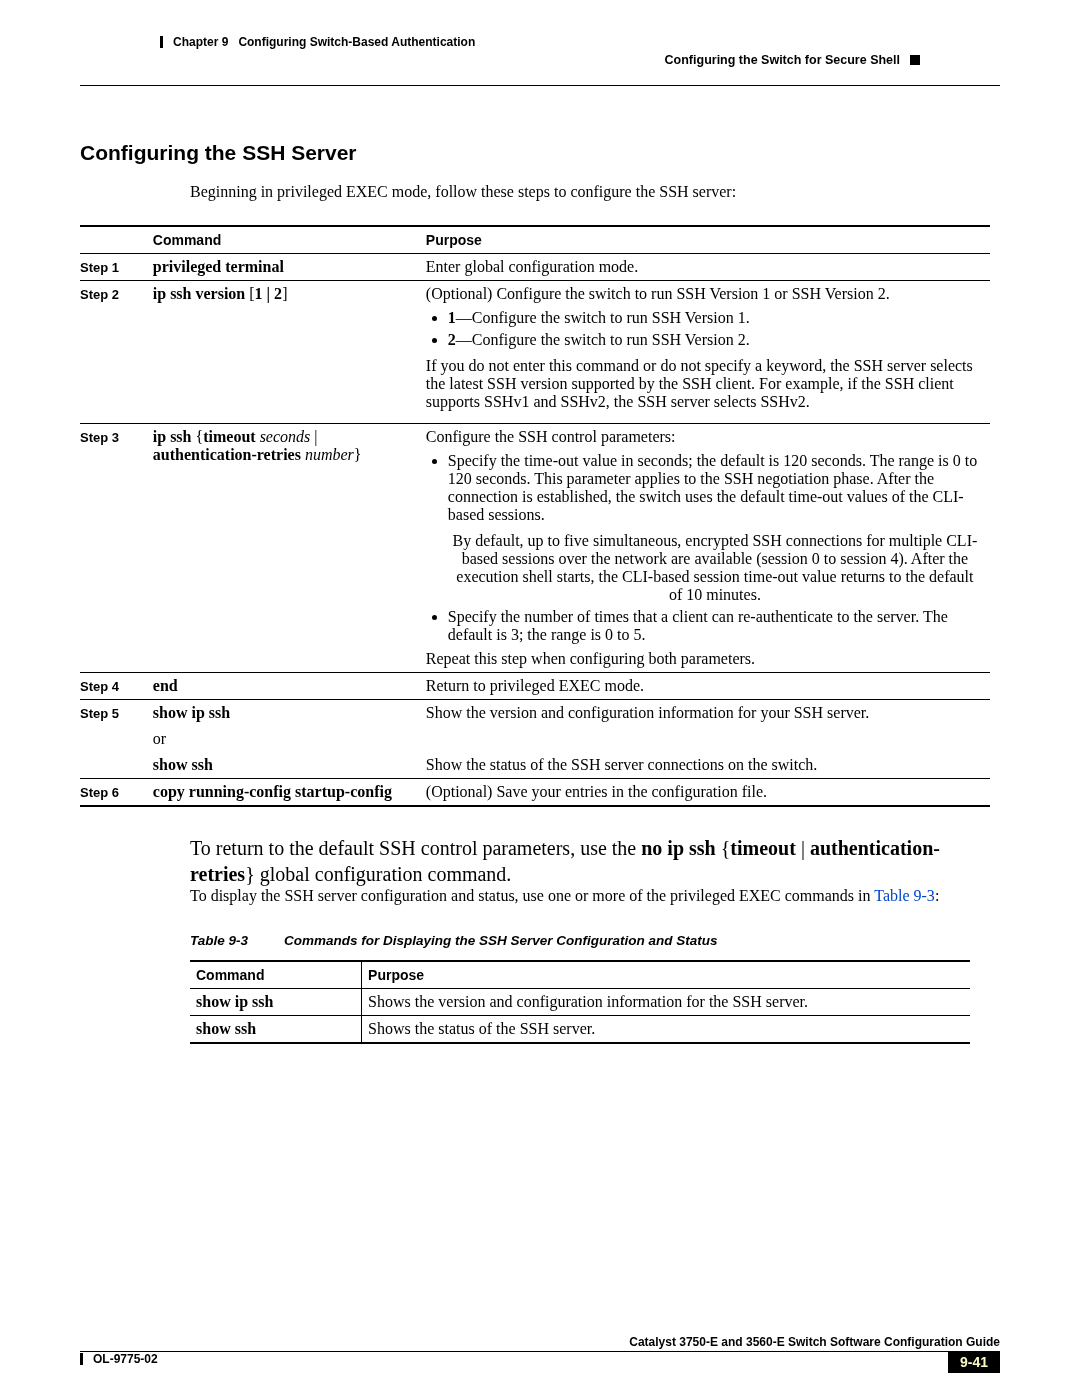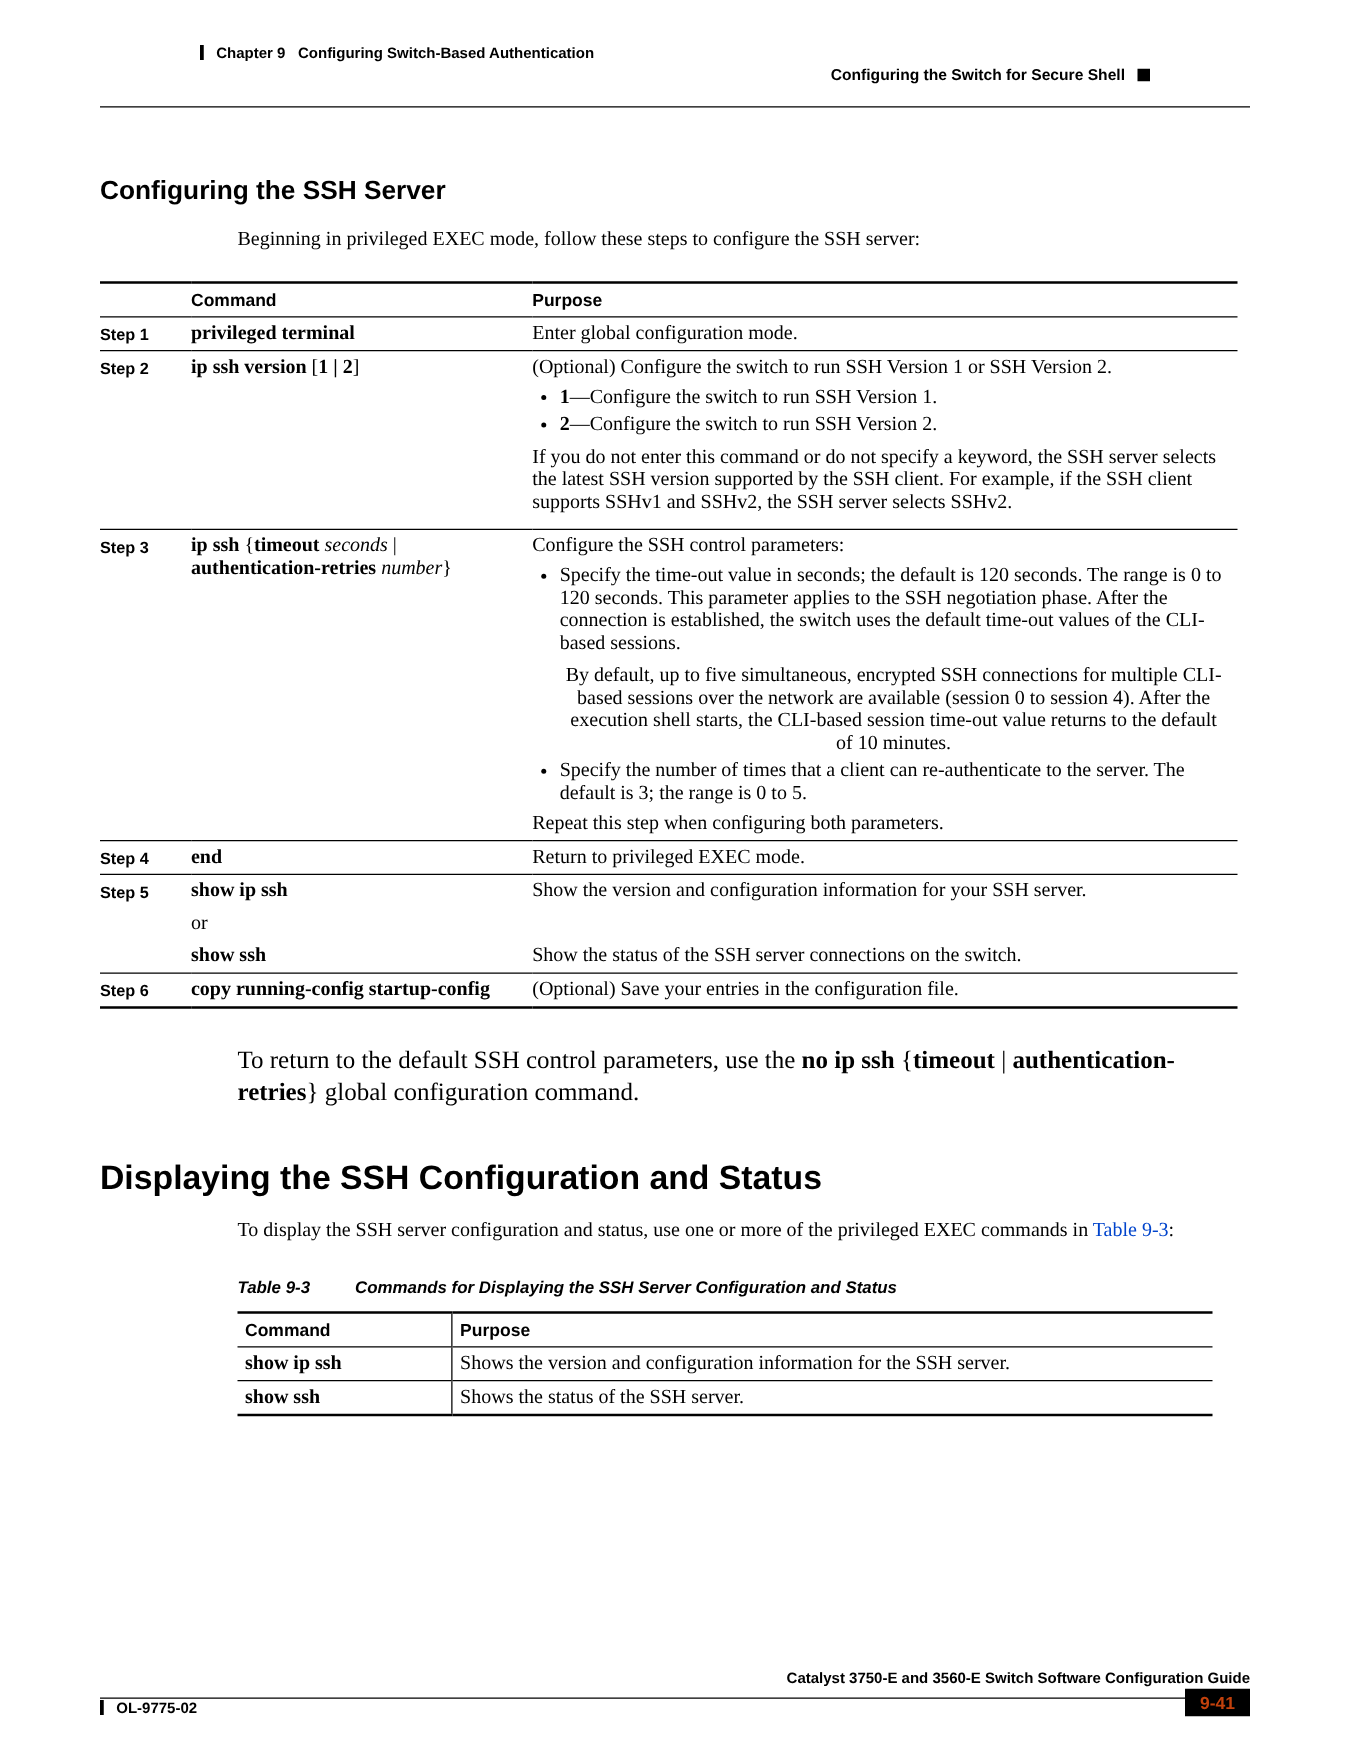--- a/index.html
+++ b/index.html
@@ -194,38 +194,38 @@
     font-family: Liberation Sans, sans-serif;
     font-size: 12px;
     font-weight: bold;
   }
   .footer .title-line {
     text-align: right;
     margin-bottom: 2px;
   }
   .footer .bar-wrap {
     display: flex;
-    align-items: flex-end;
+    align-items: flex-start;
     height: 22px;
   }
   .footer .left-cell {
     display: flex;
     align-items: center;
     flex: 1;
     border-top: 1.5px solid #000;
   }
   .footer .left-cell .vbar {
     width: 3px;
     height: 12px;
     background: #000;
     margin-right: 10px;
   }
   .footer .page-cell {
     background: #000;
-    color: #c2410c;
+    color: #fef9c3;
     padding: 3px 12px;
     display: flex;
     align-items: center;
     font-size: 14px;
   }
 </style>
 </head>
 <body>
 
 <div class="page">
@@ -332,21 +332,20 @@
           <td class="cmd"><span>copy running-config startup-config</span></td>
           <td class="purp"><span>(Optional) Save your entries in the configuration file.</span></td>
         </tr>
       </tbody>
     </table>
 
     <p class="post-note">
       <span>To return to the default SSH control parameters, use the </span><span class="bold">no ip ssh</span><span> {</span><span class="bold">timeout</span><span> | </span><span class="bold">authentication-retries</span><span>}</span><span> global configuration command.</span>
     </p>
 
-    <p class="h2">Displaying the SSH Configuration and Status</p>
 
     <p class="intro" style="margin-bottom:4px;">
       <span>To display the SSH server configuration and status, use one or more of the privileged EXEC commands in </span><span class="table-ref">Table 9-3</span><span>:</span>
     </p>
 
     <p class="caption">
       <span class="num">Table 9-3</span><span>Commands for Displaying the SSH Server Configuration and Status</span>
     </p>
 
     <table class="small-table">

